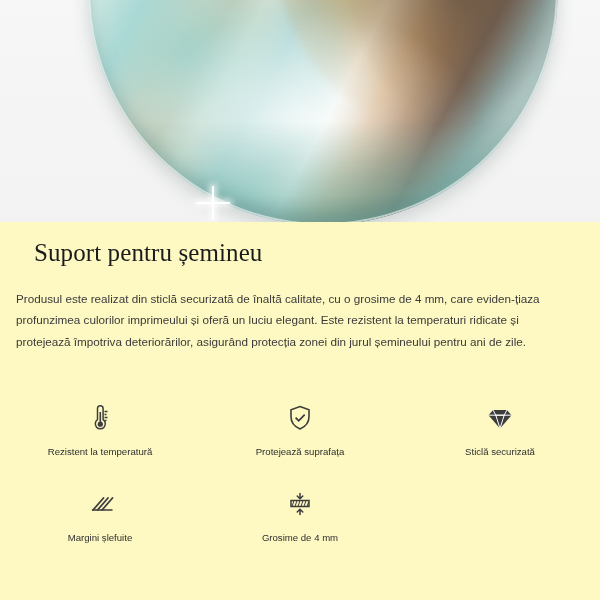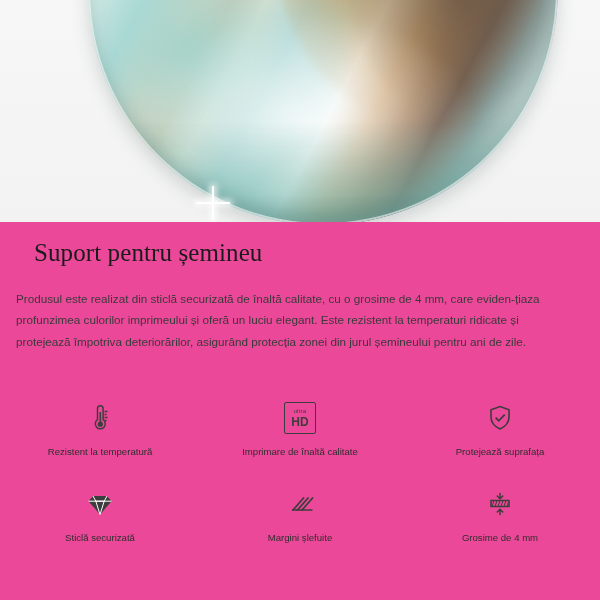--- a/index.html
+++ b/index.html
@@ -10,21 +10,21 @@
     width: 600px;
     height: 600px;
     background: #ffffff;
     font-family: "Liberation Sans", sans-serif;
     overflow: hidden;
   }
   .page {
     position: relative;
     width: 600px;
     height: 600px;
-    background: #ec4899;
+    background: #fef9c3;
     overflow: hidden;
   }
 
   
   .hero {
     position: absolute;
     left: 0;
     top: 0;
     width: 600px;
     height: 222px;
@@ -271,29 +271,20 @@
         <svg width="34" height="34" viewBox="0 0 34 34" fill="none" stroke="#3d3d3d" stroke-width="1.5">
           <path d="M14.5 7.5a2.8 2.8 0 0 1 5.6 0v11.2a5 5 0 1 1-5.6 0z"></path>
           <circle cx="17.3" cy="23.2" r="2.6" fill="#3d3d3d" stroke="none"></circle>
           <rect x="16.5" y="11" width="1.6" height="10" fill="#3d3d3d" stroke="none"></rect>
           <path d="M21.5 10.5h3M21.5 13.5h2M21.5 16.5h3M21.5 19.5h2"></path>
         </svg>
       </div>
       <div class="flabel">Rezistent la temperatură</div>
     </div>
 
-    <div class="feature">
-      <div class="ficon">
-        <div class="hd-badge">
-          <span class="u">ultra</span>
-          <span class="hd">HD</span>
-        </div>
-      </div>
-      <div class="flabel">Imprimare de înaltă calitate</div>
-    </div>
 
     <div class="feature">
       <div class="ficon">
         <svg width="34" height="34" viewBox="0 0 34 34" fill="none" stroke="#3d3d3d" stroke-width="1.6">
           <path d="M17 5.5l9 3.2v7.1c0 5.6-3.8 10-9 12.2-5.2-2.2-9-6.6-9-12.2V8.7z"></path>
           <path d="M12.6 16.6l3.1 3.2 6-6.2" stroke-width="1.8"></path>
         </svg>
       </div>
       <div class="flabel">Protejează suprafața</div>
     </div>

